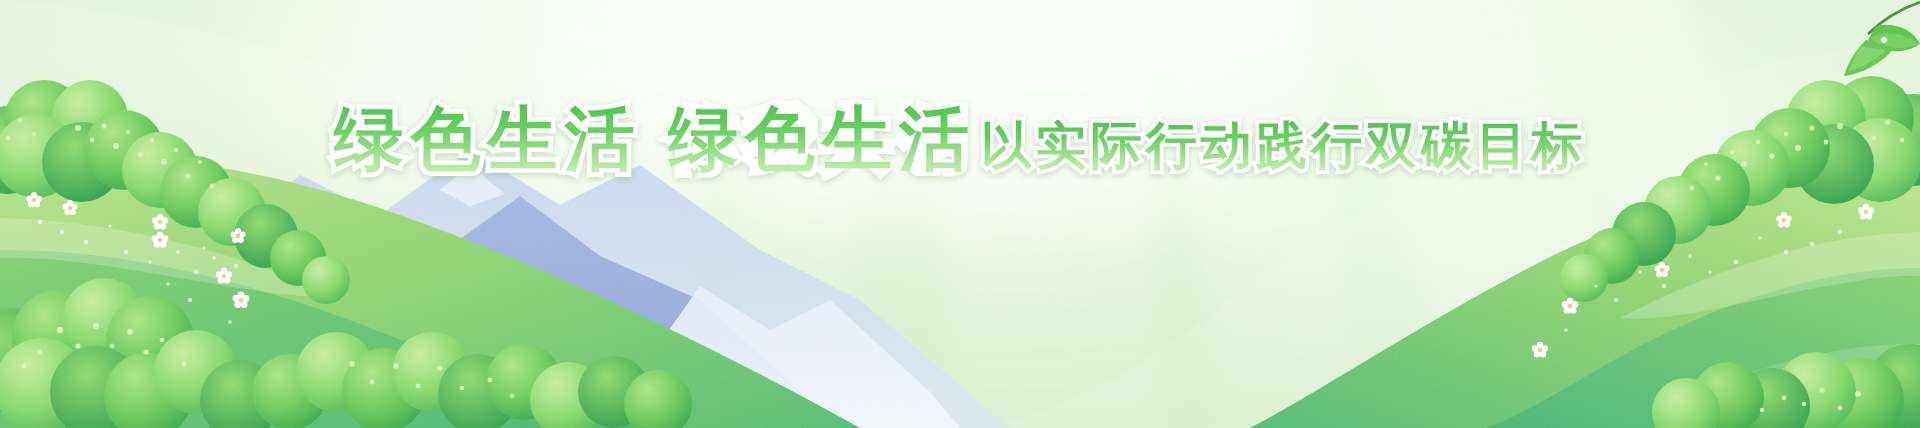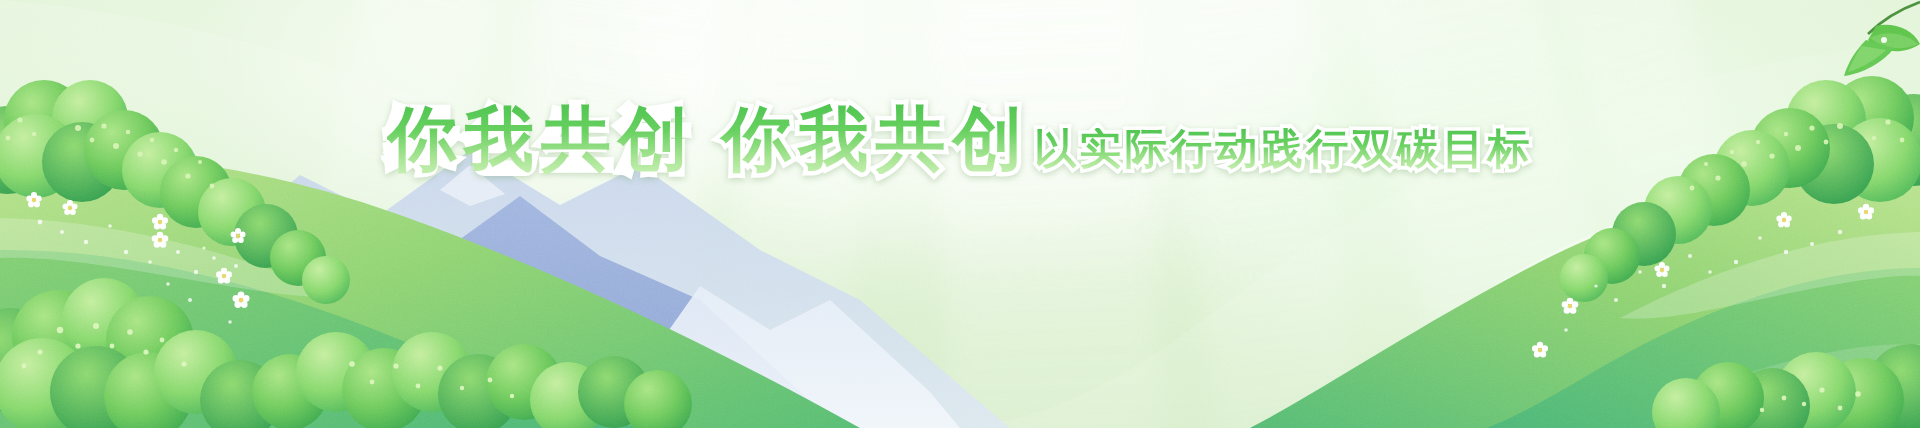--- a/index.html
+++ b/index.html
@@ -77,21 +77,21 @@
     paint-order:stroke fill;
     filter:drop-shadow(0 2px 3px rgba(110,160,95,.35));
   }
   .subtitle::before { -webkit-text-stroke:7px #ffffff; }
 
   .title {
     font-size:70px;
     line-height:1.0;
   }
   .subtitle {
-    font-size:42px;
+    font-size:51px;
     line-height:1.0;
     margin-top:1px;
     letter-spacing:.08em;
   }
 
   
   .grain {
     position:absolute; inset:0; z-index:60; pointer-events:none;
     opacity:.5;
     mix-blend-mode:overlay;
@@ -473,21 +473,21 @@
         <path d="M1876,26 C1892,22 1912,28 1920,44 C1902,56 1880,52 1868,40 Z" fill="#5ec44a"></path>
         <path d="M1870,38 C1884,30 1904,32 1918,44 C1900,52 1882,48 1870,38 Z" fill="#7ed26a" opacity=".75"></path>
         <path d="M1866,40 C1856,50 1848,62 1844,76 C1862,74 1884,62 1894,48 Z" fill="#63c852"></path>
         <path d="M1862,46 C1856,54 1851,64 1848,72 C1862,68 1878,58 1886,50 Z" fill="#8ad974" opacity=".7"></path>
         <circle cx="1884" cy="40" r="3" fill="#ffffff" opacity=".9"></circle>
       </g>
     </svg>
   </div>
 
   <div class="textblock">
-    <div class="title" data-text="绿色生活 你我共创">你我共创 你我共创</div>
+    <div class="title" data-text="绿色生活 你我共创">绿色生活 绿色生活</div>
     <div class="subtitle" data-text="以实际行动践行双碳目标">以实际行动践行双碳目标</div>
   </div>
 
   <svg class="grain" viewBox="0 0 1920 428" width="1920" height="428" preserveAspectRatio="none">
     <defs>
       <filter id="noiseF" x="0" y="0" width="100%" height="100%">
         <feTurbulence type="fractalNoise" baseFrequency="0.9" numOctaves="3" stitchTiles="stitch"></feTurbulence>
         <feColorMatrix type="saturate" values="0"></feColorMatrix>
       </filter>
     </defs>

